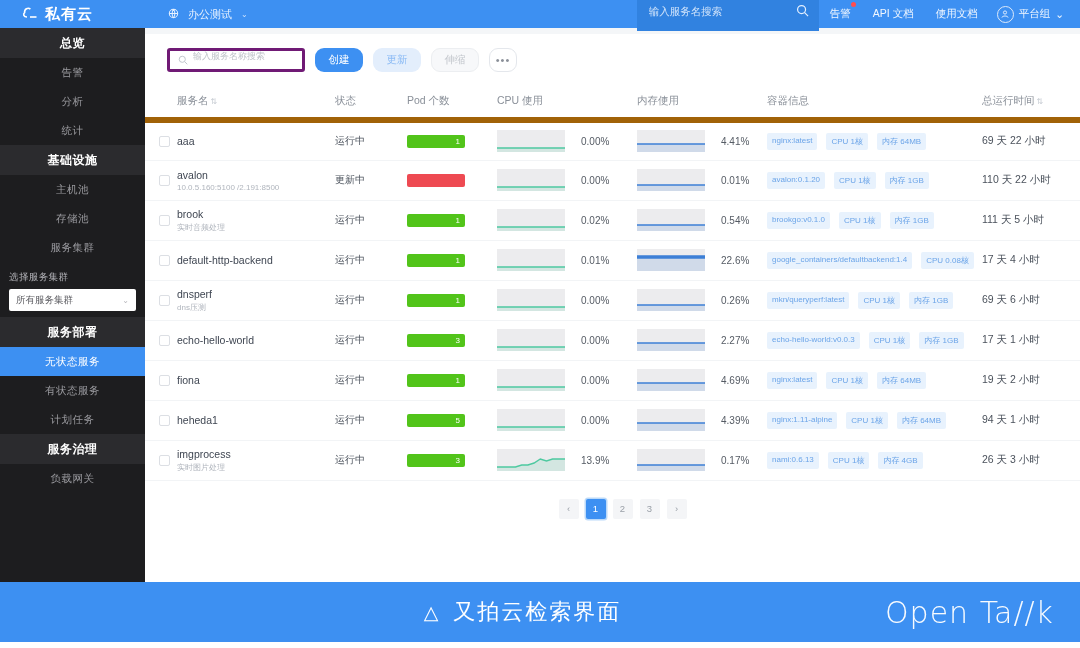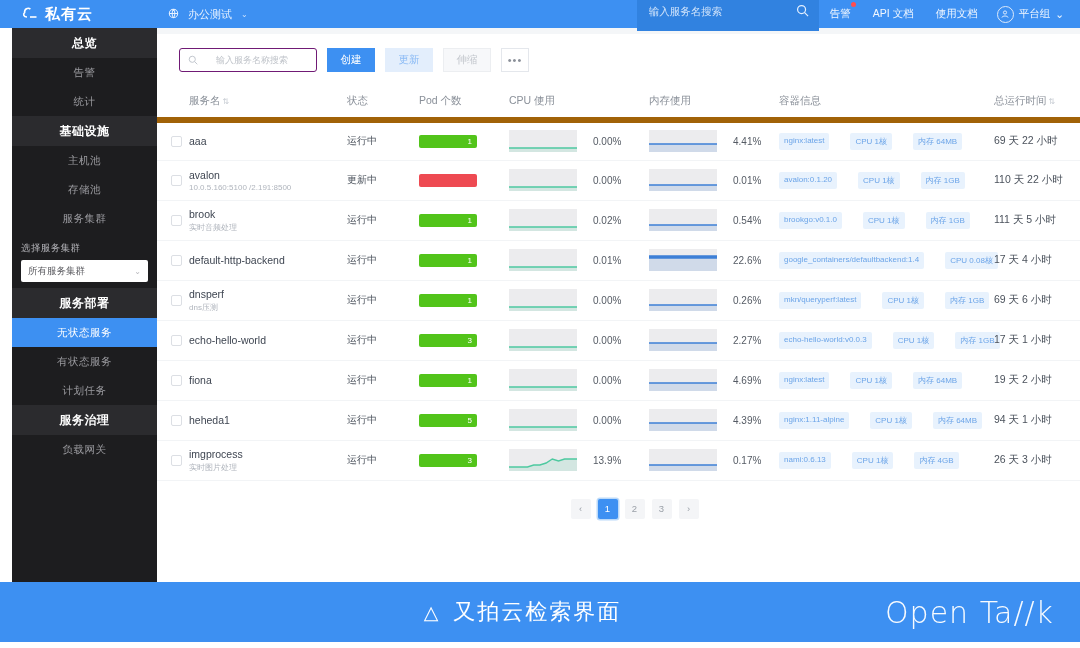--- a/index.html
+++ b/index.html
@@ -35,51 +35,51 @@
     border-radius: 50%; background: #ff4d4f;
   }
   .user-chip { display: flex; align-items: center; gap: 5px; padding: 0 16px 0 8px; color: #f0f7ff; font-size: 10.5px; }
   .avatar {
     width: 17px; height: 17px; border-radius: 50%; border: 1.2px solid #dce9fa;
     display: flex; align-items: center; justify-content: center;
   }
   
   .shell { display: flex; height: 554px; }
   
-  .sidebar { width: 145px; background: #1d1d1f; flex: 0 0 145px; padding-top: 0; margin-left: 12px; }
+  .sidebar { width: 145px; background: #1d1d1f; flex: 0 0 145px; padding-top: 0; }
   .nav-group-title {
     height: 30px; background: #2b2b2e; color: #ffffff; font-size: 12px; font-weight: bold;
     display: flex; align-items: center; justify-content: center; letter-spacing: .5px;
   }
   .nav-item {
     height: 29px; color: #9a9a9f; font-size: 10.5px; display: flex; align-items: center;
     justify-content: center; letter-spacing: .5px;
   }
   .nav-item.active { background: #3d90f2; color: #ffffff; }
   .cluster-block { padding: 9px 9px 6px 9px; }
   .cluster-label { color: #b3b3b8; font-size: 9.5px; margin-bottom: 5px; letter-spacing: .4px; }
   .cluster-select {
     height: 22px; background: #fff; border-radius: 2px; display: flex; align-items: center;
     padding: 0 7px; font-size: 9.5px; color: #5a5a5f;
   }
   .cluster-select .caret { margin-left: auto; color: #b9b9be; font-size: 8px; }
   
   .main { flex: 1; background: #ffffff; position: relative; }
   .toolbar { padding: 14px 0 0 22px; display: flex; align-items: center; gap: 10px; }
   .tb-search {
-    width: 138px; height: 24px; border: 1px solid #701a75; border-radius: 3px;
-    display: flex; align-items: center; gap: 18px; padding: 0 8px; background: #fff;
+    width: 138px; height: 24px; border: 3px solid #701a75; border-radius: 3px;
+    display: flex; align-items: flex-start; gap: 5px; padding: 0 8px; background: #fff;
   }
   .tb-search input {
     flex: 1; border: none; outline: none; font-size: 9px; color: #5a5a5f;
     font-family: "Liberation Sans", sans-serif; background: transparent;
   }
   .tb-search input::placeholder { color: #bfc3c9; }
   .btn {
-    height: 24px; min-width: 48px; border-radius: 0; font-size: 10.5px;
+    height: 24px; min-width: 48px; border-radius: 9px; font-size: 10.5px;
     display: flex; align-items: center; justify-content: center; border: 1px solid transparent;
   }
   .btn-primary { background: #3d90f2; color: #fff; }
   .btn-soft { background: #e3eefc; color: #8dbcf5; }
   .btn-ghost { background: #f7f8fa; color: #c3c7cd; border-color: #eceef1; }
   .btn-dots { min-width: 28px; background: #fff; border-color: #e4e7ec; color: #8b9099; letter-spacing: 1px; font-size: 11px; }
   
   table.grid { width: 100%; border-collapse: collapse; margin-top: 22px; table-layout: fixed; }
   table.grid th {
     font-size: 10.5px; color: #8a9099; font-weight: normal; text-align: left;
@@ -108,21 +108,21 @@
   }
   .podbar.ok { background: #52c41a; }
   .podbar.warn { background: #ee4a52; }
   .podbar span { color: #ffffff; font-size: 8px; }
   .spark-wrap { display: flex; align-items: center; gap: 16px; }
   .spark {
     width: 68px; height: 22px; background: #ececee; position: relative; overflow: hidden;
   }
   .spark svg { position: absolute; left: 0; bottom: 0; }
   .pct { font-size: 10px; color: #555b64; }
-  .tags { display: flex; flex-wrap: nowrap; gap: 21px; }
+  .tags { display: flex; flex-wrap: nowrap; gap: 9px; }
   .tag {
     background: #e8f2fd; color: #6ba4e8; font-size: 8px; border-radius: 2px;
     padding: 3px 5px; white-space: nowrap;
   }
   .uptime { font-size: 10.5px; color: #4b525c; }
   
   .pager { display: flex; justify-content: center; gap: 7px; margin-top: 18px; }
   .pg {
     width: 20px; height: 20px; border-radius: 2px; background: #f4f5f7; color: #9aa0a8;
     font-size: 9.5px; display: flex; align-items: center; justify-content: center;
@@ -195,20 +195,21 @@
       <span class="caret">⌄</span>
     </div>
   </div>
 </div>
 
 <div class="shell">
 
   <div class="sidebar">
     <div class="nav-group-title">总览</div>
     <div class="nav-item">告警</div>
+    <div class="nav-item">分析</div>
     <div class="nav-item">统计</div>
 
     <div class="nav-group-title">基础设施</div>
     <div class="nav-item">主机池</div>
     <div class="nav-item">存储池</div>
     <div class="nav-item">服务集群</div>
 
     <div class="cluster-block">
       <div class="cluster-label">选择服务集群</div>
       <div class="cluster-select">

